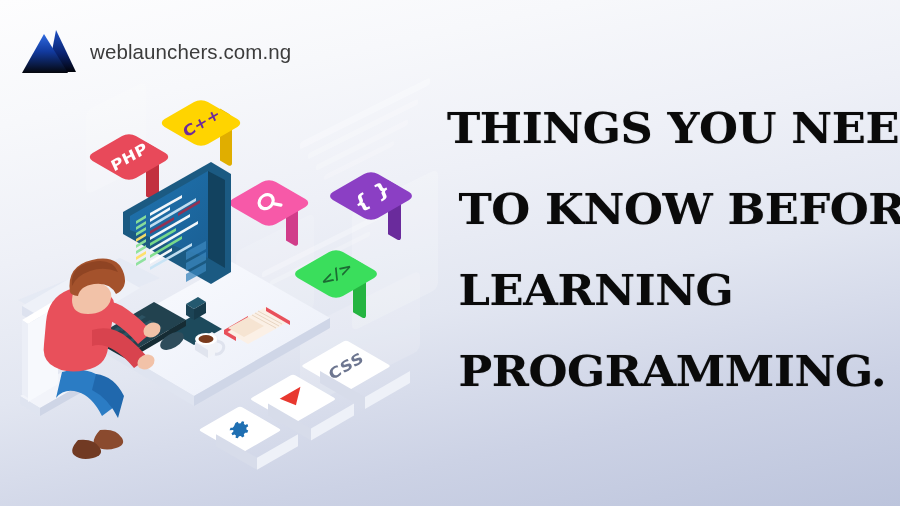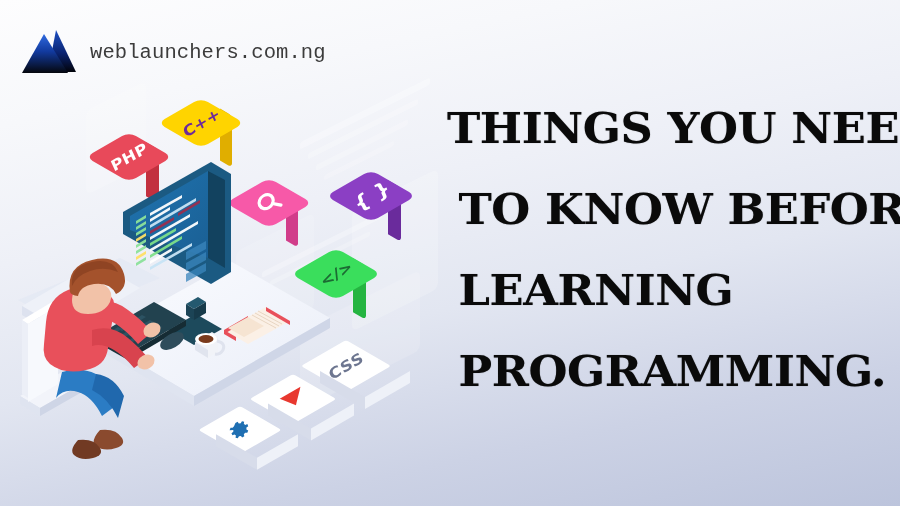--- a/index.html
+++ b/index.html
@@ -12,21 +12,21 @@
     background:linear-gradient(168deg,#fdfdfe 0%,#f7f8fb 18%,#eef0f7 38%,#e2e6f1 58%,#ccd2e5 80%,#bcc4dc 100%);
   }
 
   
   .ghost{position:absolute;background:rgba(255,255,255,.55);transform:skewY(-26.5deg);border-radius:2px;}
 
   
   #brand{position:absolute;left:22px;top:26px;display:flex;align-items:center;gap:12px;}
   #logo-mark{width:56px;height:52px;display:block;}
   #brand-text{
-    font-family:Liberation Mono, monospace;
+    font-family:Liberation Sans, sans-serif;
     font-size:20.5px;color:#3c3c3c;letter-spacing:.1px;white-space:nowrap;
   }
 
   
   #headline{position:absolute;left:447px;top:88px;width:430px;}
   .hl-line{
     font-family:"DejaVu Serif","Liberation Serif",serif;
     font-weight:700;font-size:43px;line-height:81px;
     color:#0a0a0a;letter-spacing:-0.4px;white-space:nowrap;
     transform:scaleX(1.04);transform-origin:left center;

